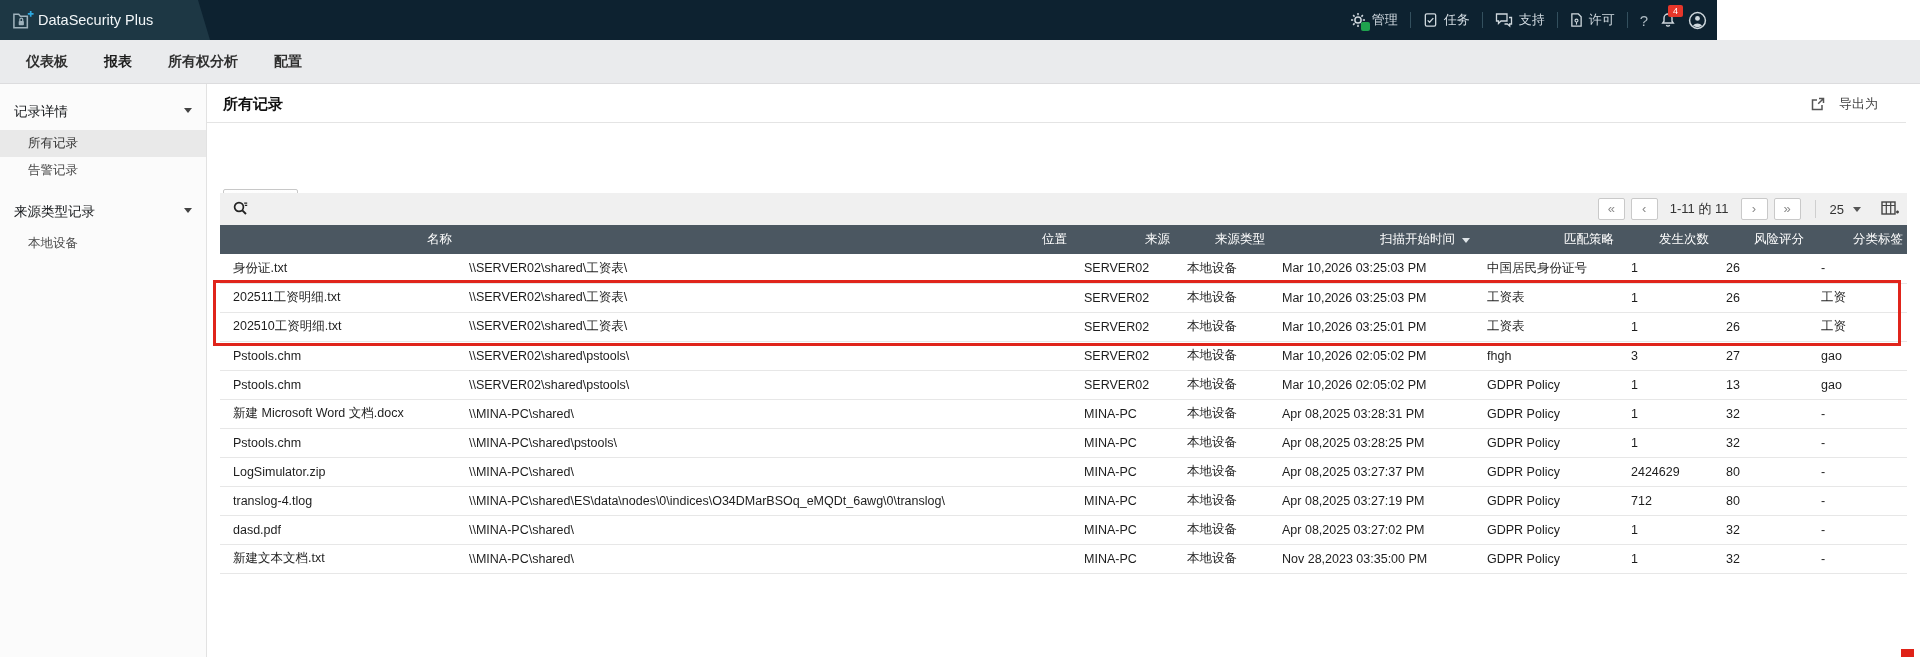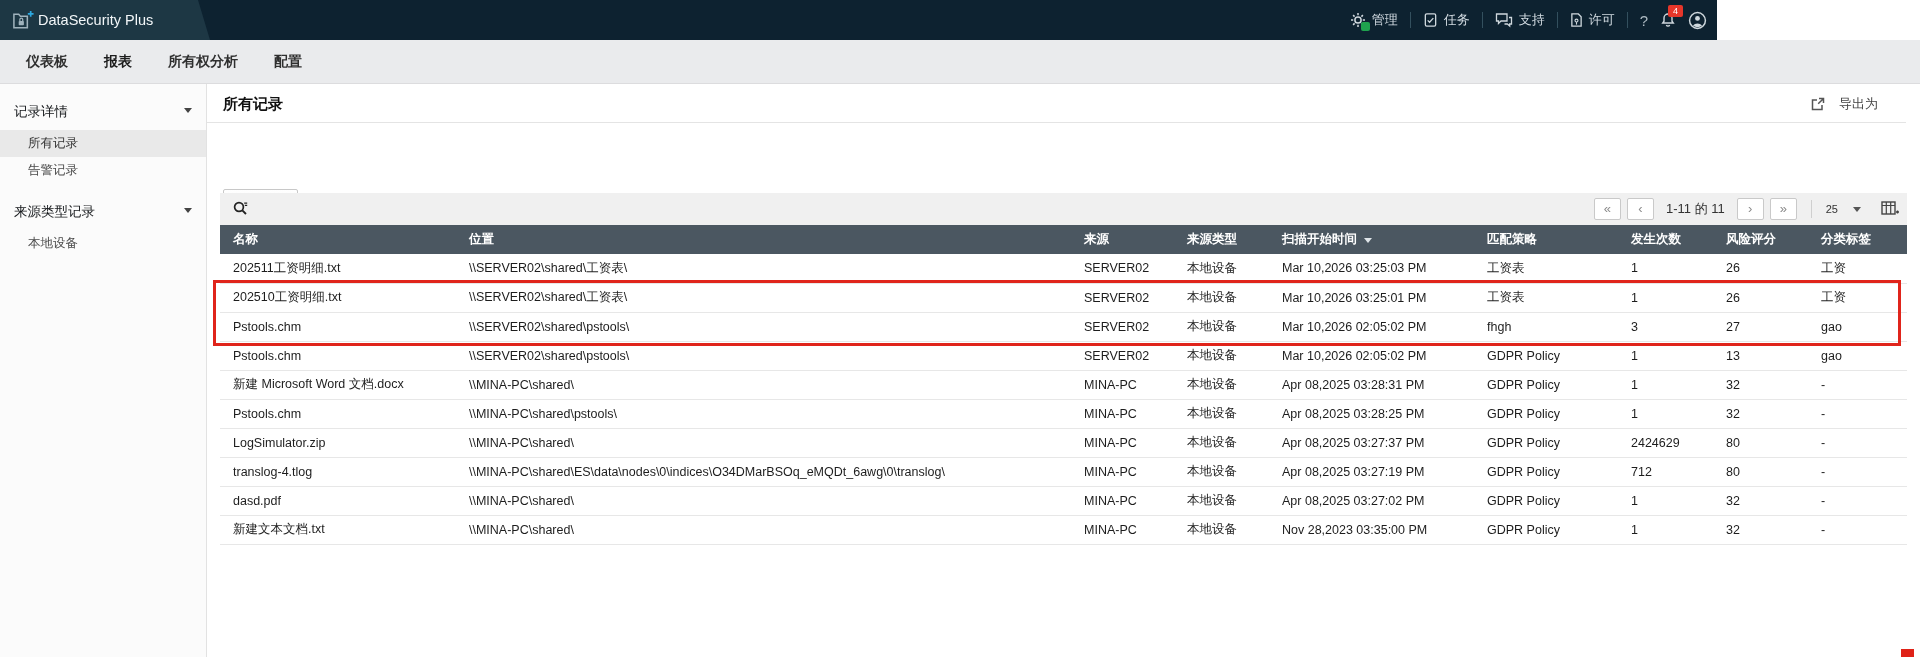--- a/index.html
+++ b/index.html
@@ -55,28 +55,28 @@
                 padding:0 14px; background:linear-gradient(#fff,#f4f4f4); border:1px solid #c8c8c8;
                 border-radius:2px; font-size:13px; color:#333; cursor:pointer;margin-top:34px; }
 
   .toolbar { position:absolute; left:220px; top:193px; width:1687px; height:32px; background:#f0f0f0; }
   .search-ic { position:absolute; left:12px; top:7px; cursor:pointer; }
   .pager { position:absolute; right:8px; top:0; height:32px; display:flex; align-items:center; gap:6px; }
   .pg-btn { width:27px; height:22px; background:#fff; border:1px solid #c9c9c9; border-radius:2px;
             color:#8a8a8a; font-size:13px; text-align:center; line-height:20px; cursor:pointer; }
   .pg-range { font-size:13px; color:#333; margin:0 6px; white-space:nowrap; }
   .pg-div { width:1px; height:18px; background:#cfcfcf; margin:0 8px; }
-  .pg-size { display:flex; align-items:center; gap:15px; font-size:11px; color:#333; cursor:pointer; }
+  .pg-size { display:flex; align-items:center; gap:9px; font-size:13px; color:#333; cursor:pointer; }
   .pg-size .caret { border-top-color:#555; border-left-width:4px; border-right-width:4px; border-top-width:5px; }
   .col-chooser { margin-left:14px; cursor:pointer; display:inline-flex; }
 
   
   table.records { position:absolute; left:220px; top:225px; width:1687px; border-collapse:collapse; table-layout:fixed; }
-  table.records th { background:#4b5761; color:#fff; height:29px; font-size:12.5px; font-weight:bold;
-                     text-align:left; padding:0 4px 0 13px; white-space:nowrap; overflow:hidden; cursor:pointer; }
+  table.records th { background:#4b5761; color:#fff; height:29px; font-size:12.5px; font-weight:normal;
+                     text-align:right; padding:0 4px 0 13px; white-space:nowrap; overflow:hidden; cursor:pointer; }
   table.records th .sort-caret { display:inline-block; width:0; height:0; margin-left:7px;
         border-left:4px solid transparent; border-right:4px solid transparent; border-top:5px solid #dfe5e9; }
   table.records td { height:29px; border-bottom:1px solid #e7e7e7; font-size:12.5px; color:#1d1d1d;
                      padding:0 4px 0 13px; white-space:nowrap; overflow:hidden; }
 
   .highlight-box { position:absolute; left:213px; top:280px; width:1688px; height:66px;
                    border:3px solid #e0241b; pointer-events:none; }
   .corner-badge { position:absolute; right:6px; bottom:0; width:13px; height:8px; background:#df2217; }
 
   svg { display:block; }
@@ -259,20 +259,31 @@
           <span>扫描开始时间</span><span class="sort-caret"></span>
         </th>
         <th>匹配策略</th>
         <th>发生次数</th>
         <th>风险评分</th>
         <th>分类标签</th>
       </tr>
     </thead>
     <tbody>
         <tr>
+      <td>身份证.txt</td>
+      <td>\\SERVER02\shared\工资表\</td>
+      <td>SERVER02</td>
+      <td>本地设备</td>
+      <td>Mar 10,2026 03:25:03 PM</td>
+      <td>中国居民身份证号</td>
+      <td>1</td>
+      <td>26</td>
+      <td>-</td>
+    </tr>
+        <tr>
       <td>202511工资明细.txt</td>
       <td>\\SERVER02\shared\工资表\</td>
       <td>SERVER02</td>
       <td>本地设备</td>
       <td>Mar 10,2026 03:25:03 PM</td>
       <td>工资表</td>
       <td>1</td>
       <td>26</td>
       <td>工资</td>
     </tr>

